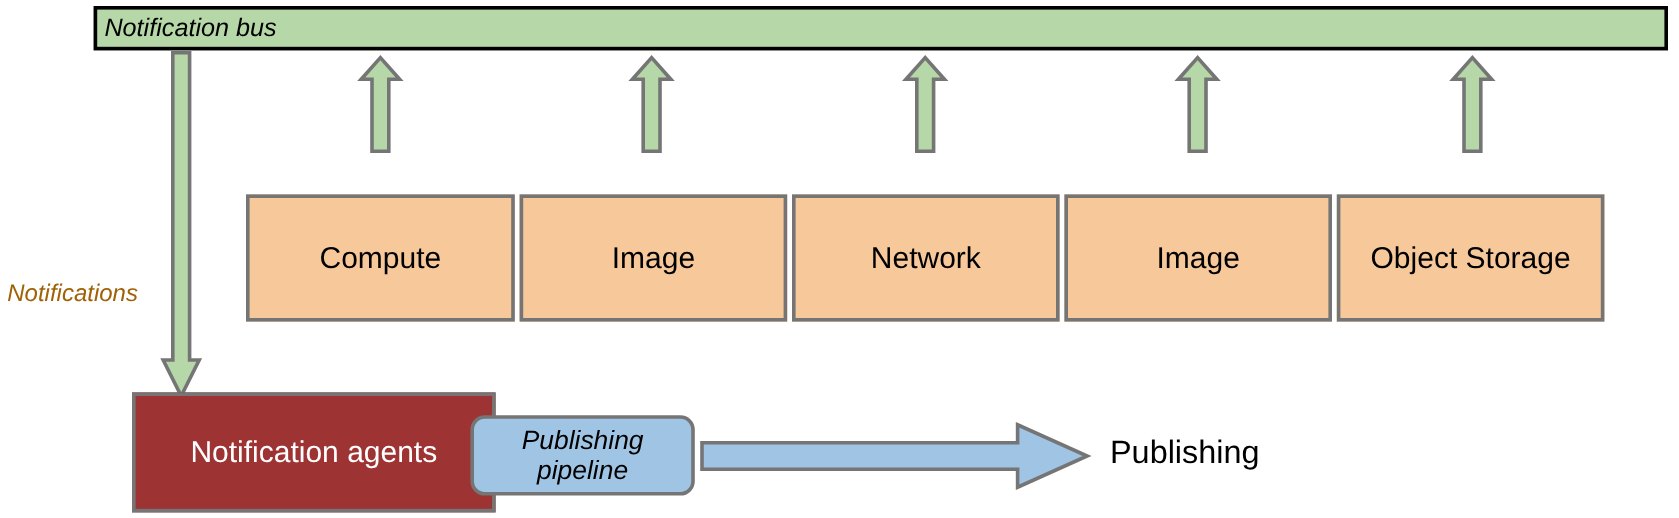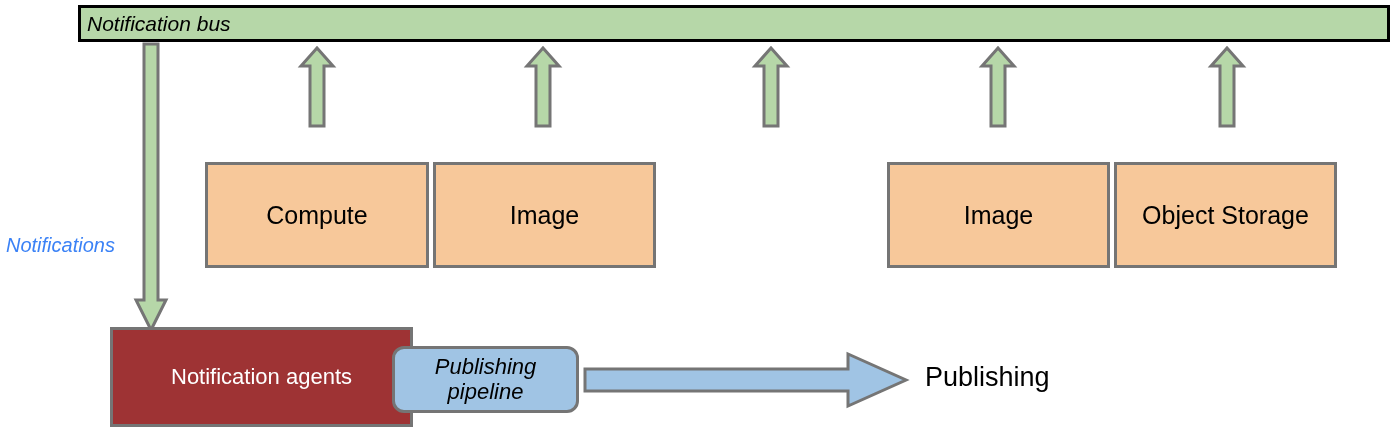--- a/index.html
+++ b/index.html
@@ -82,41 +82,41 @@
     top: 42px;
     width: 34px;
     height: 290px;
   }
   .notifications-label {
     position: absolute;
     left: 6px;
     top: 235px;
     font-style: italic;
     font-size: 20px;
-    color: #3b82f6;
+    color: #a16207;
     white-space: nowrap;
     line-height: 1;
   }
 
   
   .agents-box {
     position: absolute;
     left: 110px;
     top: 327px;
     width: 303px;
     height: 100px;
     background: #9e3334;
     border: 3px solid #757575;
     box-sizing: border-box;
     display: flex;
     align-items: center;
     justify-content: center;
   }
   .agents-label {
-    font-size: 22px;
+    font-size: 25px;
     color: #ffffff;
     white-space: nowrap;
     line-height: 1;
   }
 
   
   .pipeline-box {
     position: absolute;
     left: 392px;
     top: 346px;
@@ -190,20 +190,23 @@
       <path d="M18 2 L34 20 L25 20 L25 80 L11 80 L11 20 L2 20 Z" fill="#b6d7a8" stroke="#757575" stroke-width="3" stroke-linejoin="miter"></path>
     </svg>
   </div>
 
   <div class="service-box" id="service-0" style="left: 205px; width: 224px;">
     <span class="service-label">Compute</span>
   </div>
   <div class="service-box" id="service-1" style="left: 433px; width: 223px;">
     <span class="service-label">Image</span>
   </div>
+  <div class="service-box" id="service-2" style="left: 660px; width: 223px;">
+    <span class="service-label">Network</span>
+  </div>
   <div class="service-box" id="service-3" style="left: 887px; width: 223px;">
     <span class="service-label">Image</span>
   </div>
   <div class="service-box" id="service-4" style="left: 1114px; width: 223px;">
     <span class="service-label">Object Storage</span>
   </div>
 
   <div class="down-arrow">
     <svg viewBox="0 0 34 290" preserveAspectRatio="none">
       <path d="M17 288 L32 258 L24 258 L24 2 L10 2 L10 258 L2 258 Z" fill="#b6d7a8" stroke="#757575" stroke-width="3" stroke-linejoin="miter"></path>

